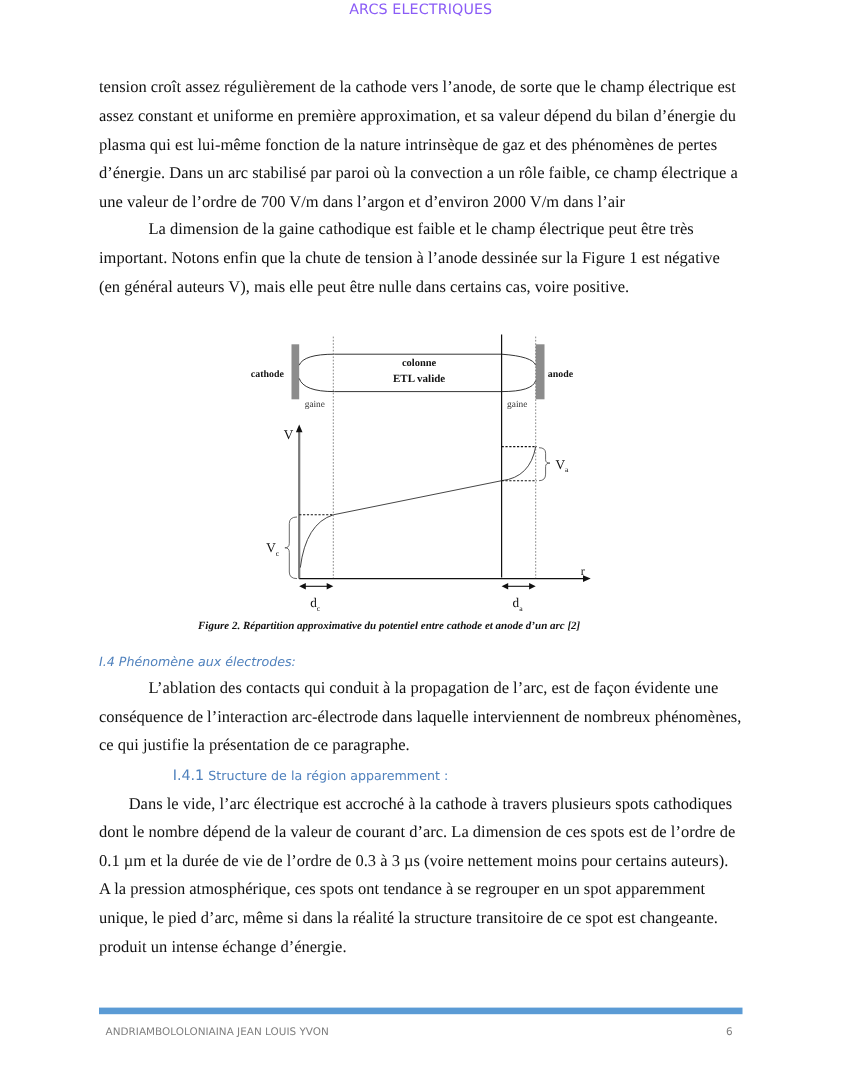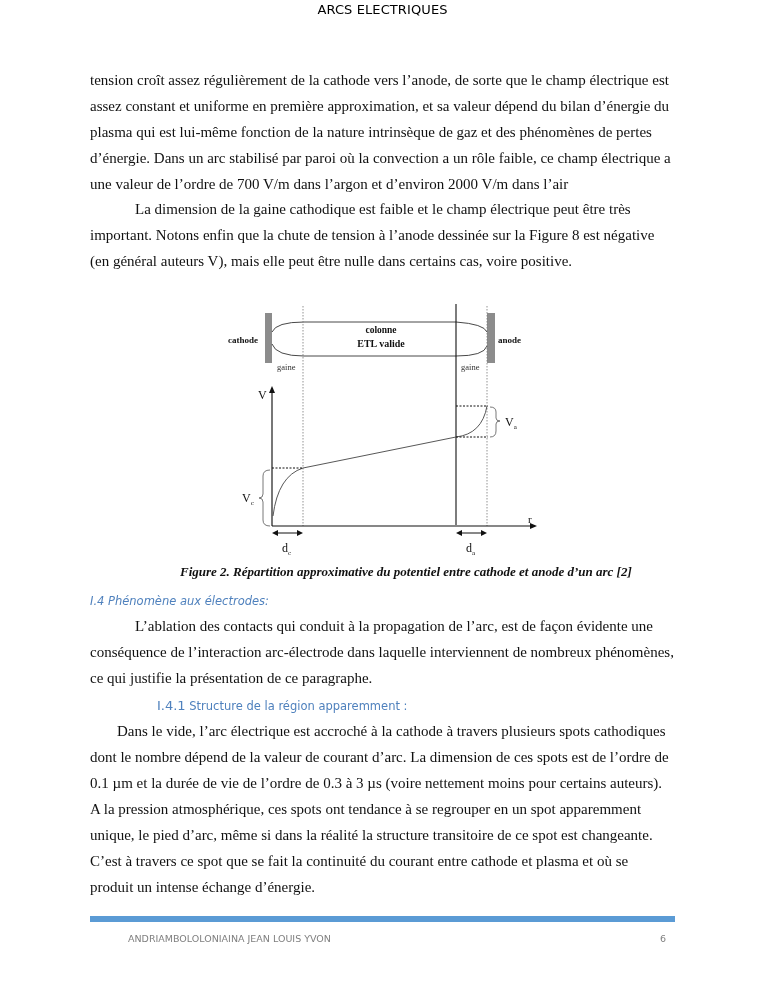--- a/index.html
+++ b/index.html
@@ -1,43 +1,43 @@
 <!DOCTYPE html>
 <html><head>
 <meta charset="utf-8">
 <style>
   html, body { margin: 0; padding: 0; background: #ffffff; }
   body { width: 765px; height: 990px; position: relative; overflow: hidden; }
   .header-title {
     position: absolute; top: 2px; left: 0; width: 765px; text-align: center;
-    font-family: "DejaVu Sans", sans-serif; font-size: 13px; color: #000000; letter-spacing: 0.1px;
+    font-family: "DejaVu Sans", sans-serif; font-size: 13px; color: #8b5cf6; letter-spacing: 0.1px;
   }
   .para {
     position: absolute; left: 90px; width: 586px;
     font-family: "Liberation Serif", serif; font-size: 15px; color: #111111;
     line-height: 26px; margin: 0;
   }
   .para .line { display: block; white-space: nowrap; }
   .indent { padding-left: 45px; }
   .indent-small { padding-left: 27px; }
   .heading {
     position: absolute; font-family: "DejaVu Sans", sans-serif; color: #4f81bd;
     font-size: 11.5px; margin: 0; white-space: nowrap;
   }
   .heading.italic { font-style: italic; }
   .figure { position: absolute; left: 220px; top: 298px; width: 330px; height: 262px; }
   .caption {
     position: absolute; top: 564px; left: 180px; width: 480px;
     font-family: "Liberation Serif", serif; font-weight: bold; font-style: italic;
-    font-size: 13px; color: #111111; white-space: nowrap;
+    font-size: 10px; color: #111111; white-space: nowrap;
   }
   .footer-bar { position: absolute; top: 916px; left: 90px; width: 585px; height: 6px; background: #5b9bd5; }
   .footer-author {
     position: absolute; top: 933px; left: 96px; font-family: "DejaVu Sans", sans-serif;
-    font-size: 9.5px; color: #7f7f7f; margin-left: 32px;
+    font-size: 9.5px; color: #7f7f7f;
   }
   .footer-page {
     position: absolute; top: 933px; left: 660px; font-family: "DejaVu Sans", sans-serif;
     font-size: 9.5px; color: #7f7f7f;
   }
   svg text { font-family: "Liberation Serif", serif; }
 </style>
 </head>
 <body>
 
@@ -46,21 +46,21 @@
 <p class="para" style="top:67px;">
   <span class="line">tension croît assez régulièrement de la cathode vers l’anode, de sorte que le champ électrique est</span>
   <span class="line">assez constant et uniforme en première approximation, et sa valeur dépend du bilan d’énergie du</span>
   <span class="line">plasma qui est lui-même fonction de la nature intrinsèque de gaz et des phénomènes de pertes</span>
   <span class="line">d’énergie. Dans un arc stabilisé par paroi où la convection a un rôle faible, ce champ électrique a</span>
   <span class="line">une valeur de l’ordre de 700 V/m dans l’argon et d’environ 2000 V/m dans l’air</span>
 </p>
 
 <p class="para" style="top:196px;">
   <span class="line indent">La dimension de la gaine cathodique est faible et le champ électrique peut être très</span>
-  <span class="line">important. Notons enfin que la chute de tension à l’anode dessinée sur la Figure 8 est négative</span>
+  <span class="line">important. Notons enfin que la chute de tension à l’anode dessinée sur la Figure 1 est négative</span>
   <span class="line">(en général auteurs V), mais elle peut être nulle dans certains cas, voire positive.</span>
 </p>
 
 <div class="figure">
   <svg width="330" height="262" viewBox="0 0 330 262" xmlns="http://www.w3.org/2000/svg">
 
     <rect x="45" y="15" width="7" height="50" fill="#8c8c8c"></rect>
     <rect x="267" y="15" width="8" height="50" fill="#8c8c8c"></rect>
 
     <path d="M52,34 Q56,24 84,24 L236,24 Q264,26 267,34" fill="none" stroke="#333" stroke-width="0.9"></path>
@@ -122,19 +122,18 @@
   <span style="font-size:13px;">I.4.1</span>
   <span>Structure de la région apparemment :</span>
 </div>
 
 <p class="para" style="top:718px;">
   <span class="line indent-small">Dans le vide, l’arc électrique est accroché à la cathode à travers plusieurs spots cathodiques</span>
   <span class="line">dont le nombre dépend de la valeur de courant d’arc. La dimension de ces spots est de l’ordre de</span>
   <span class="line">0.1 µm et la durée de vie de l’ordre de 0.3 à 3 µs (voire nettement moins pour certains auteurs).</span>
   <span class="line">A la pression atmosphérique, ces spots ont tendance à se regrouper en un spot apparemment</span>
   <span class="line">unique, le pied d’arc, même si dans la réalité la structure transitoire de ce spot est changeante.</span>
-  <span class="line">C’est à travers ce spot que se fait la continuité du courant entre cathode et plasma et où se</span>
   <span class="line">produit un intense échange d’énergie.</span>
 </p>
 
 <div class="footer-bar"></div>
 <div class="footer-author">ANDRIAMBOLOLONIAINA JEAN LOUIS YVON</div>
 <div class="footer-page">6</div>
 
 </body></html>

